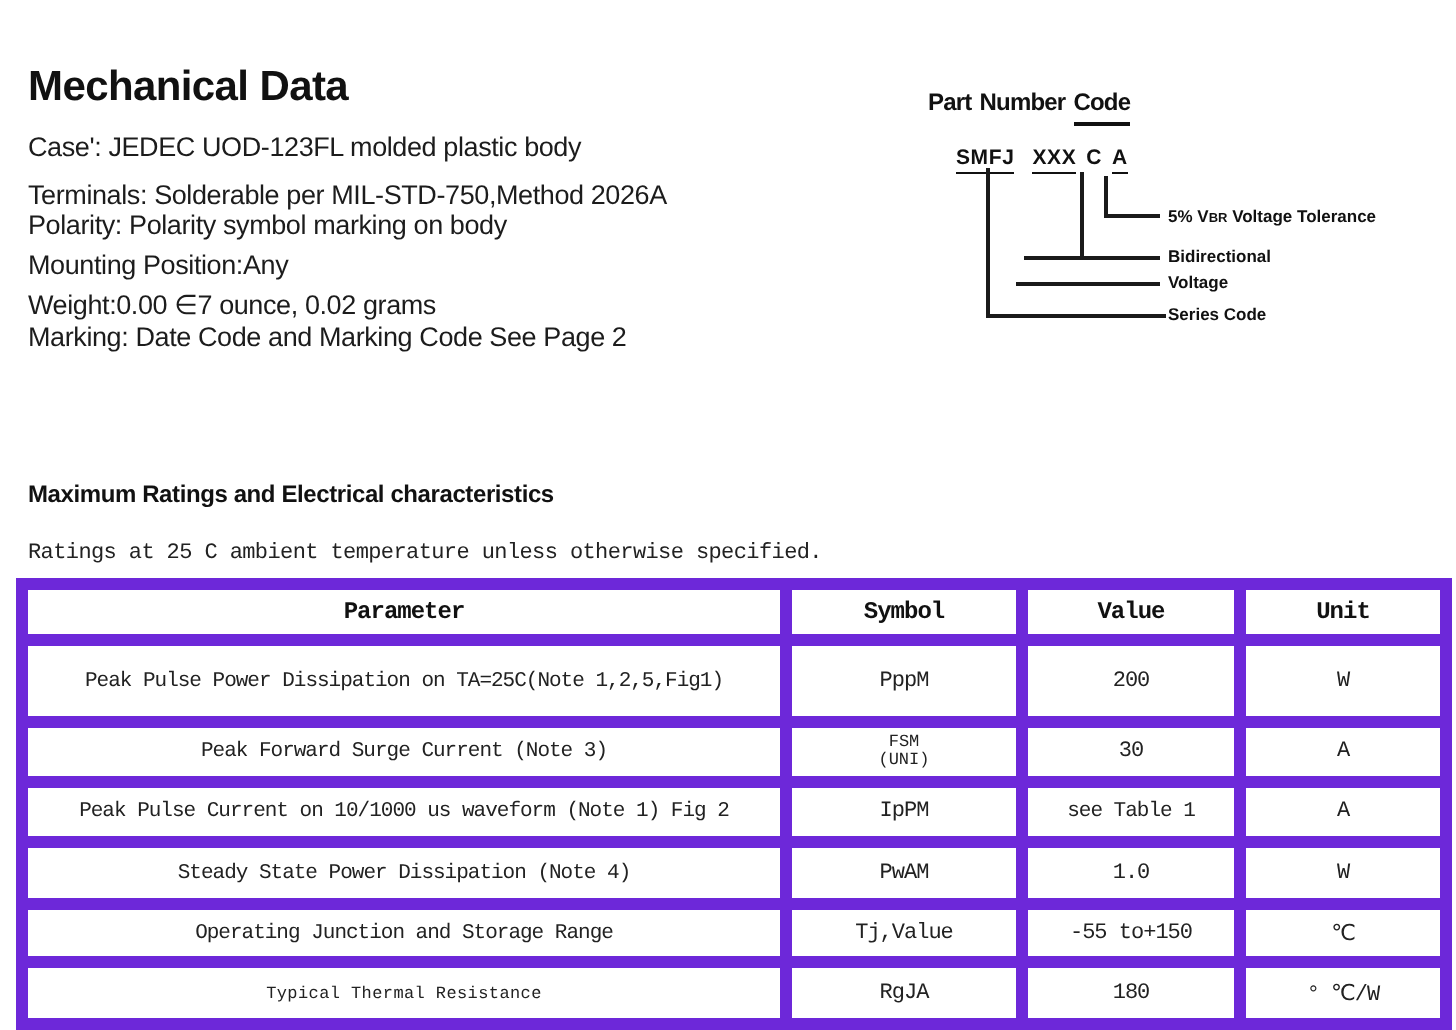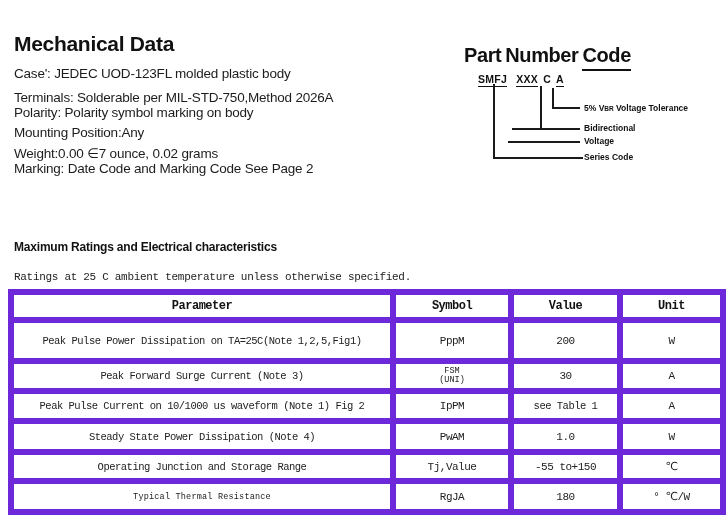--- a/index.html
+++ b/index.html
@@ -19,21 +19,21 @@
   .mech-line{position:absolute;left:14px;font-size:13.5px;letter-spacing:-0.2px;white-space:nowrap;color:#1c1c1c;}
   .ml0{top:66px;}
   .ml1{top:90px;}
   .ml2{top:105px;}
   .ml3{top:125px;}
   .ml4{top:145px;}
   .ml5{top:161px;}
   
   .pnc-title{
     position:absolute;left:464px;top:44px;
-    font-size:20px;font-weight:bold;letter-spacing:-0.4px;color:#111;white-space:nowrap;
+    font-size:12px;font-weight:bold;letter-spacing:-0.4px;color:#111;white-space:nowrap;
   }
   .pnc-title .w{margin-right:4px;}
   .pnc-title .underlined{border-bottom:2px solid #111;padding-bottom:3px;}
   .pnc-code{
     position:absolute;left:478px;top:73px;
     font-size:10.5px;font-weight:bold;letter-spacing:0.3px;color:#111;white-space:nowrap;
   }
   .pnc-code .seg{margin-right:5px;}
   .pnc-code .useg{border-bottom:1.5px solid #111;padding-bottom:1px;}
   .pnc-code .gap{margin-right:9px;}

